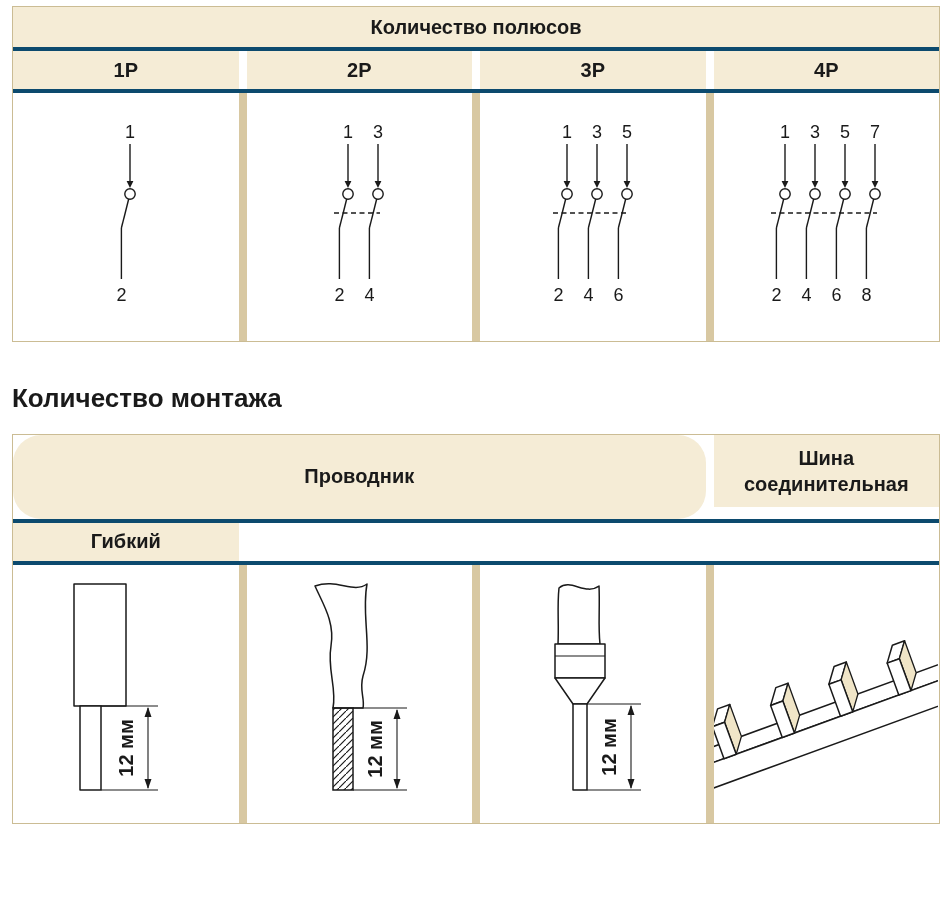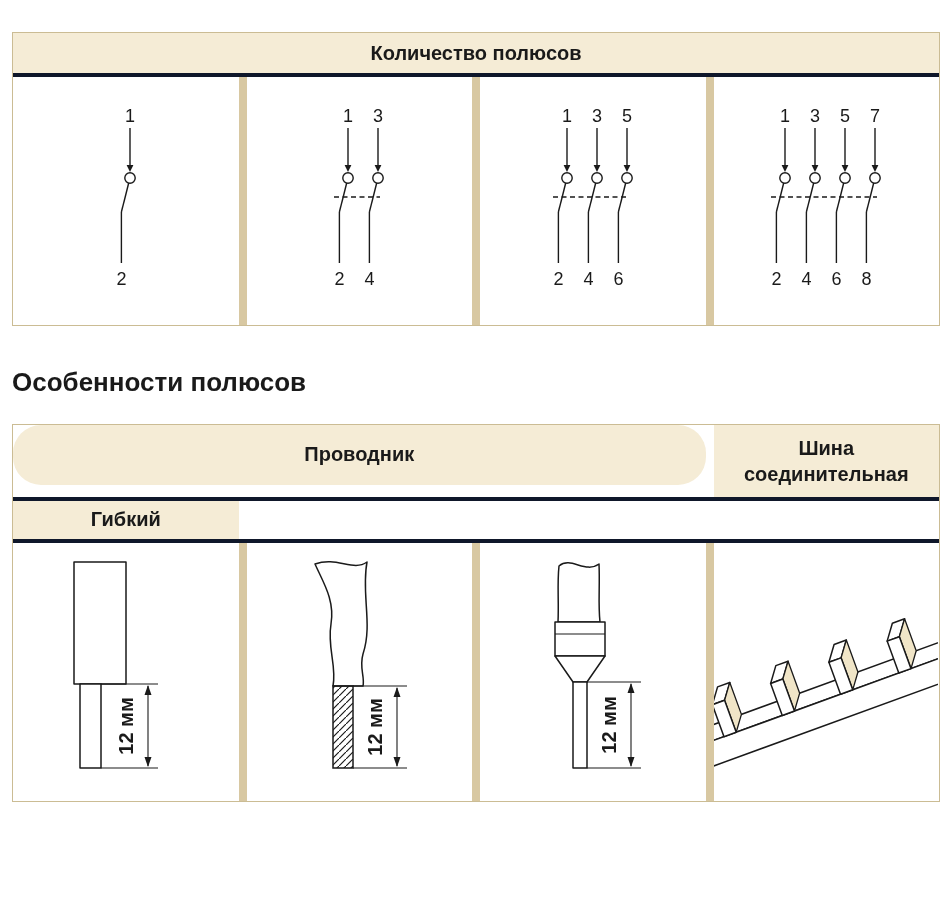--- a/index.html
+++ b/index.html
@@ -13,21 +13,21 @@
   body{
     width:952px;height:903px;
     font-family:"Liberation Sans","DejaVu Sans",sans-serif;
     color:var(--ink);
   }
   .page{padding:6px 12px 0 12px;}
   h1.sect{
     font-size:26px;font-weight:bold;margin:4px 0 20px 0;line-height:1.15;
   }
   h1.sect.second{margin-top:42px;}
-  .tbl{border:1px solid var(--border);background:#0f172a;margin-top:26px;}
+  .tbl{border:1px solid var(--border);background:#0c4a6e;}
   .band{
     background:var(--header-bg);
     display:flex;align-items:center;justify-content:center;
     font-size:20px;font-weight:600;height:40px;
   }
   .band.mb{margin-bottom:4px;}
   .row4{
     display:grid;grid-template-columns:repeat(4,1fr);column-gap:8px;
     background:#fff;margin-bottom:4px;
   }
@@ -43,21 +43,21 @@
   .bcell{
     background:#fff;display:flex;align-items:center;justify-content:center;
     overflow:hidden;
   }
   .t1 .bcell{height:248px;}
   .t2 .bcell{height:258px;}
   .t2head{
     display:grid;grid-template-columns:repeat(4,1fr);column-gap:8px;
     background:#fff;margin-bottom:4px;
   }
-  .t2head .conductor{grid-column:1/4;height:60px;border-radius:28px;}
+  .t2head .conductor{grid-column:1/4;height:84px;border-radius:28px;}
   .t2head .busbar{
     height:72px;text-align:center;line-height:1.3;padding:0 12px;
   }
   
   .pole-svg line,.pole-svg circle{stroke:var(--ink);stroke-width:1.4;fill:none;}
   .pole-svg circle{fill:#fff;}
   .pole-svg .arr{fill:var(--ink);stroke:none;}
   .pole-svg text{font-size:18px;fill:var(--ink);font-family:inherit;}
   
   .art .sh{stroke:var(--ink);stroke-width:1.5;fill:#fff;stroke-linejoin:round;}
@@ -68,20 +68,26 @@
   .art .hatch-rect{stroke:var(--ink);stroke-width:1.5;}
 </style>
 </head>
 <body>
 
 <div class="page">
 
 
   <div class="tbl t1">
     <div class="band mb">Количество полюсов</div>
+    <div class="row4">
+      <div class="hcell">1P</div>
+      <div class="hcell">2P</div>
+      <div class="hcell">3P</div>
+      <div class="hcell">4P</div>
+    </div>
     <div class="brow">
       <div class="bcell">
           <div><svg class="pole-svg" width="90" height="188" viewBox="0 0 90 188">
               <text x="49" y="17" text-anchor="middle">1</text>
               <line x1="49" y1="23" x2="49" y2="61"></line>
               <polygon class="arr" points="45.6,60 52.4,60 49,67"></polygon>
               <circle cx="49" cy="73" r="5.2"></circle>
               <line x1="47.7" y1="78" x2="40.4" y2="107"></line>
               <line x1="40.4" y1="107" x2="40.4" y2="158"></line>
               <text x="40.4" y="180" text-anchor="middle">2</text>
@@ -161,21 +167,21 @@
               <circle cx="119" cy="73" r="5.2"></circle>
               <line x1="117.7" y1="78" x2="110.4" y2="107"></line>
               <line x1="110.4" y1="107" x2="110.4" y2="158"></line>
               <text x="110.4" y="180" text-anchor="middle">8</text>
               <line x1="15" y1="92" x2="121" y2="92" stroke-dasharray="5 3.5"></line>
             </svg></div>
         </div>
     </div>
   </div>
 
-  <h1 class="sect second">Особенности полюсов</h1>
+  <h1 class="sect second">Количество монтажа</h1>
 
   <div class="tbl t2">
     <div class="t2head">
       <div class="band conductor">Проводник</div>
       <div class="band busbar">Шина соединительная</div>
     </div>
     <div class="row4">
       <div class="hcell">Гибкий</div>
     </div>
     <div class="brow">

